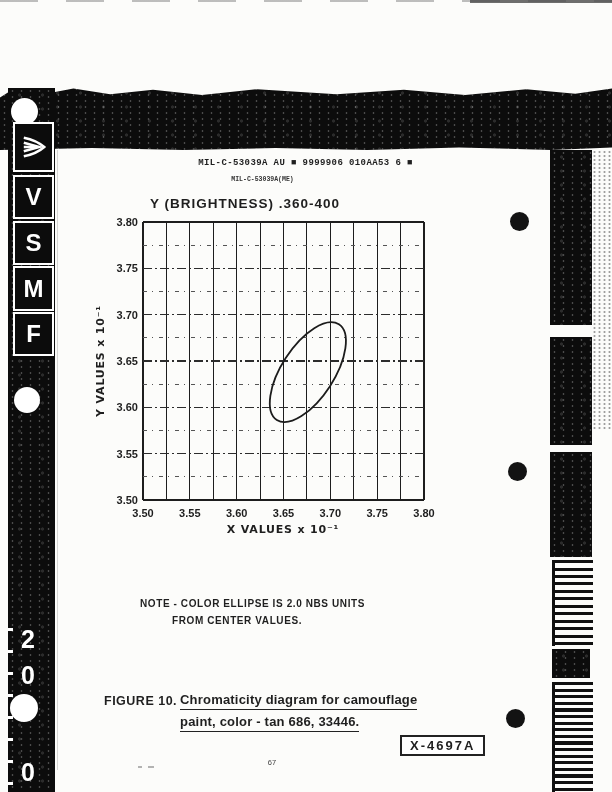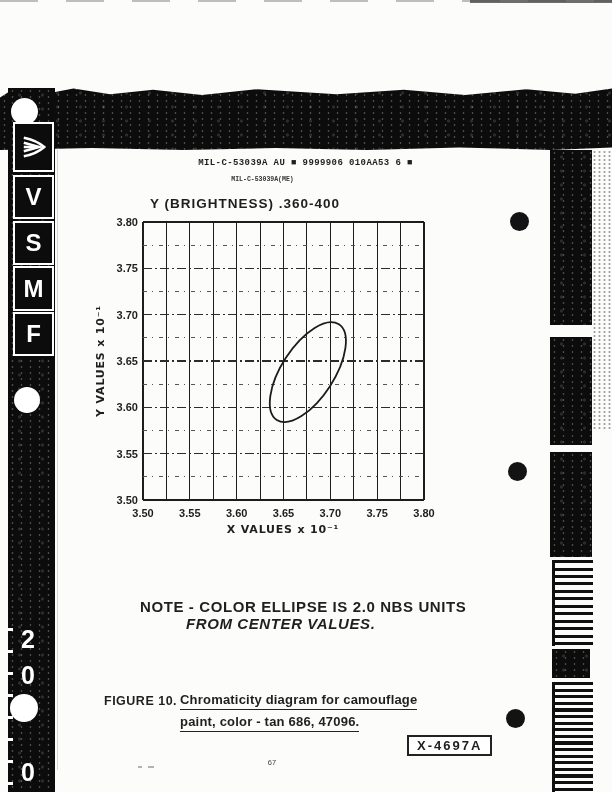--- a/index.html
+++ b/index.html
@@ -34,26 +34,26 @@
          text-align:center;line-height:1;}
   .s-ticks{left:8px;top:628px;width:5px;height:162px;
          background:repeating-linear-gradient(180deg,#fff 0 3px,transparent 3px 22px);}
   
   .dot{width:19px;height:19px;border-radius:50%;background:#131313;}
   
   .hdr1{left:168px;top:158px;width:275px;text-align:center;
         font-family:"Liberation Mono",monospace;font-weight:bold;font-size:9px;letter-spacing:.4px;}
   .hdr2{left:150px;top:176px;width:225px;text-align:center;
         font-family:"Liberation Mono",monospace;font-weight:bold;font-size:6.5px;color:#333;}
-  .note{font-weight:bold;font-size:15px;letter-spacing:.6px;white-space:nowrap;}
+  .note{font-weight:bold;font-size:10px;letter-spacing:.6px;white-space:nowrap;}
   .fig-label{left:104px;top:694px;font-weight:bold;font-size:12.5px;letter-spacing:.5px;white-space:nowrap;}
   .cap{font-weight:bold;font-size:13px;letter-spacing:.2px;white-space:nowrap;
        border-bottom:1.5px solid #222;padding-bottom:2px;}
   .stamp{left:400px;top:735px;border:2px solid #222;padding:1px 8px;
-       font-weight:bold;font-size:13px;letter-spacing:2px;white-space:nowrap;background:#fff;margin-left:7px;}
+       font-weight:bold;font-size:13px;letter-spacing:2px;white-space:nowrap;background:#fff;}
   .pageno{left:258px;top:758px;width:28px;text-align:center;font-size:7.5px;color:#444;}
   .page-edge{left:57px;top:150px;width:1px;height:620px;background:rgba(0,0,0,.15);}
   .smudge{left:138px;top:766px;width:20px;height:2px;opacity:.55;
        background:linear-gradient(90deg,#777 0 4px,transparent 4px 10px,#777 10px 16px,transparent 16px 20px);}
   
   .chart-svg{left:90px;top:192px;}
   .chart-svg text{font-family:"Liberation Sans",sans-serif;font-weight:bold;fill:#1e1e1e;}
   .chart-title{font-size:13.5px;letter-spacing:1px;}
   .axis-label{font-size:11px;letter-spacing:.8px;font-family:"DejaVu Sans",sans-serif !important;}
   .tick-label{font-size:11px;}
@@ -156,23 +156,23 @@
         <text x="48" y="126.6666666666664" text-anchor="end" class="tick-label">3.70</text>
         <text x="48" y="80.3333333333332" text-anchor="end" class="tick-label">3.75</text>
         <text x="48" y="34" text-anchor="end" class="tick-label">3.80</text>
         <ellipse cx="217.85333333333358" cy="180.12" rx="26.226666666666684" ry="56.99000000000004" transform="rotate(33 217.85333333333358 180.12)" fill="none" stroke="#1c1c1c" stroke-width="1.8"></ellipse>
       </g>
     <text class="axis-label" x="193" y="341" text-anchor="middle">X VALUES x 10⁻¹</text>
     <text class="axis-label" x="14" y="169" text-anchor="middle" transform="rotate(-90 14 169)">Y VALUES x 10⁻¹</text>
   </svg>
 
   <div class="abs note" style="left:140px;top:598px;">NOTE - COLOR ELLIPSE IS 2.0 NBS UNITS</div>
-  <div class="abs note" style="left:186px;top:615px;font-style:italic;">FROM CENTER VALUES.</div>
+  <div class="abs note" style="left:172px;top:615px;">FROM CENTER VALUES.</div>
 
   <div class="abs fig-label">FIGURE 10.</div>
   <div class="abs cap" style="left:180px;top:692px;">Chromaticity diagram for camouflage</div>
-  <div class="abs cap" style="left:180px;top:714px;">paint, color - tan 686, 47096.</div>
+  <div class="abs cap" style="left:180px;top:714px;">paint, color - tan 686, 33446.</div>
   <div class="abs stamp">X-4697A</div>
 
   <div class="abs pageno">67</div>
   <div class="abs smudge"></div>
 
 </div>
 
 </body></html>

